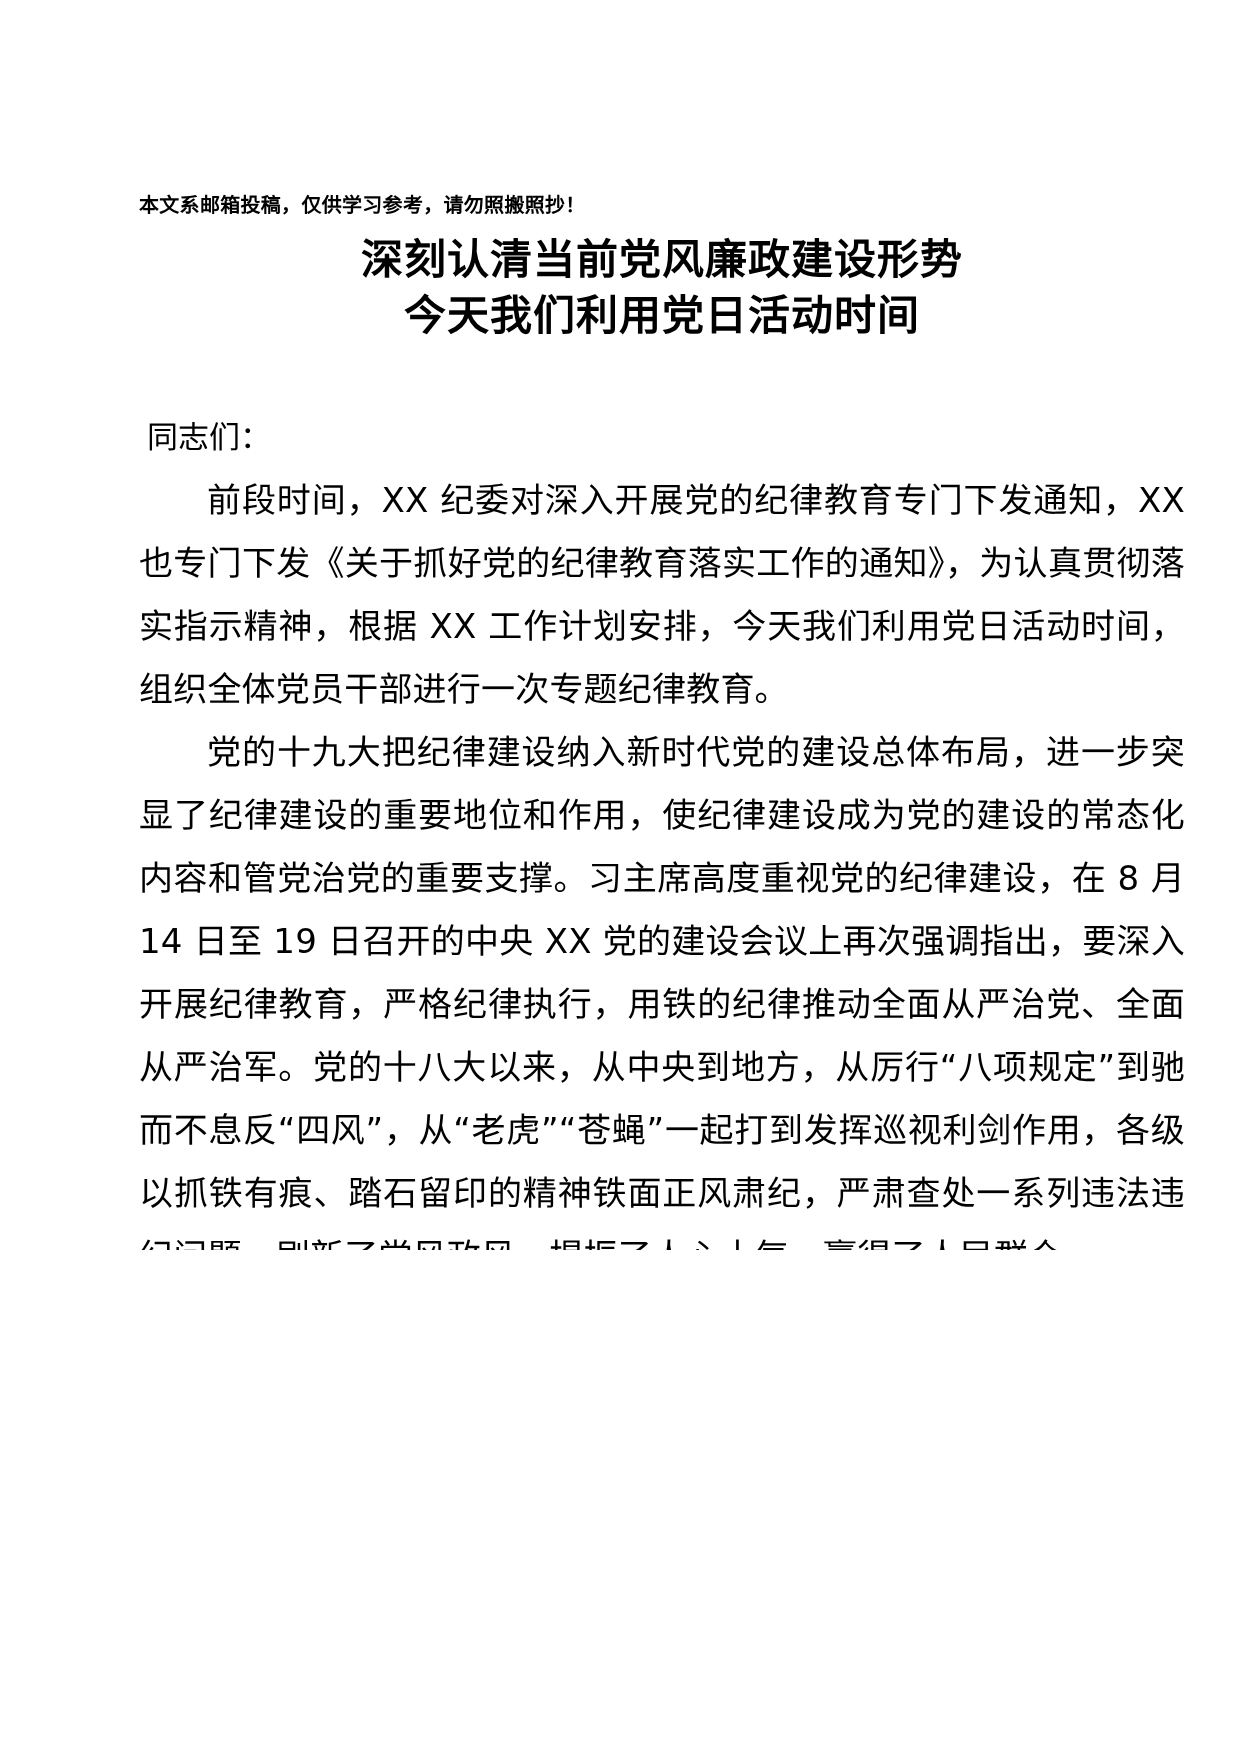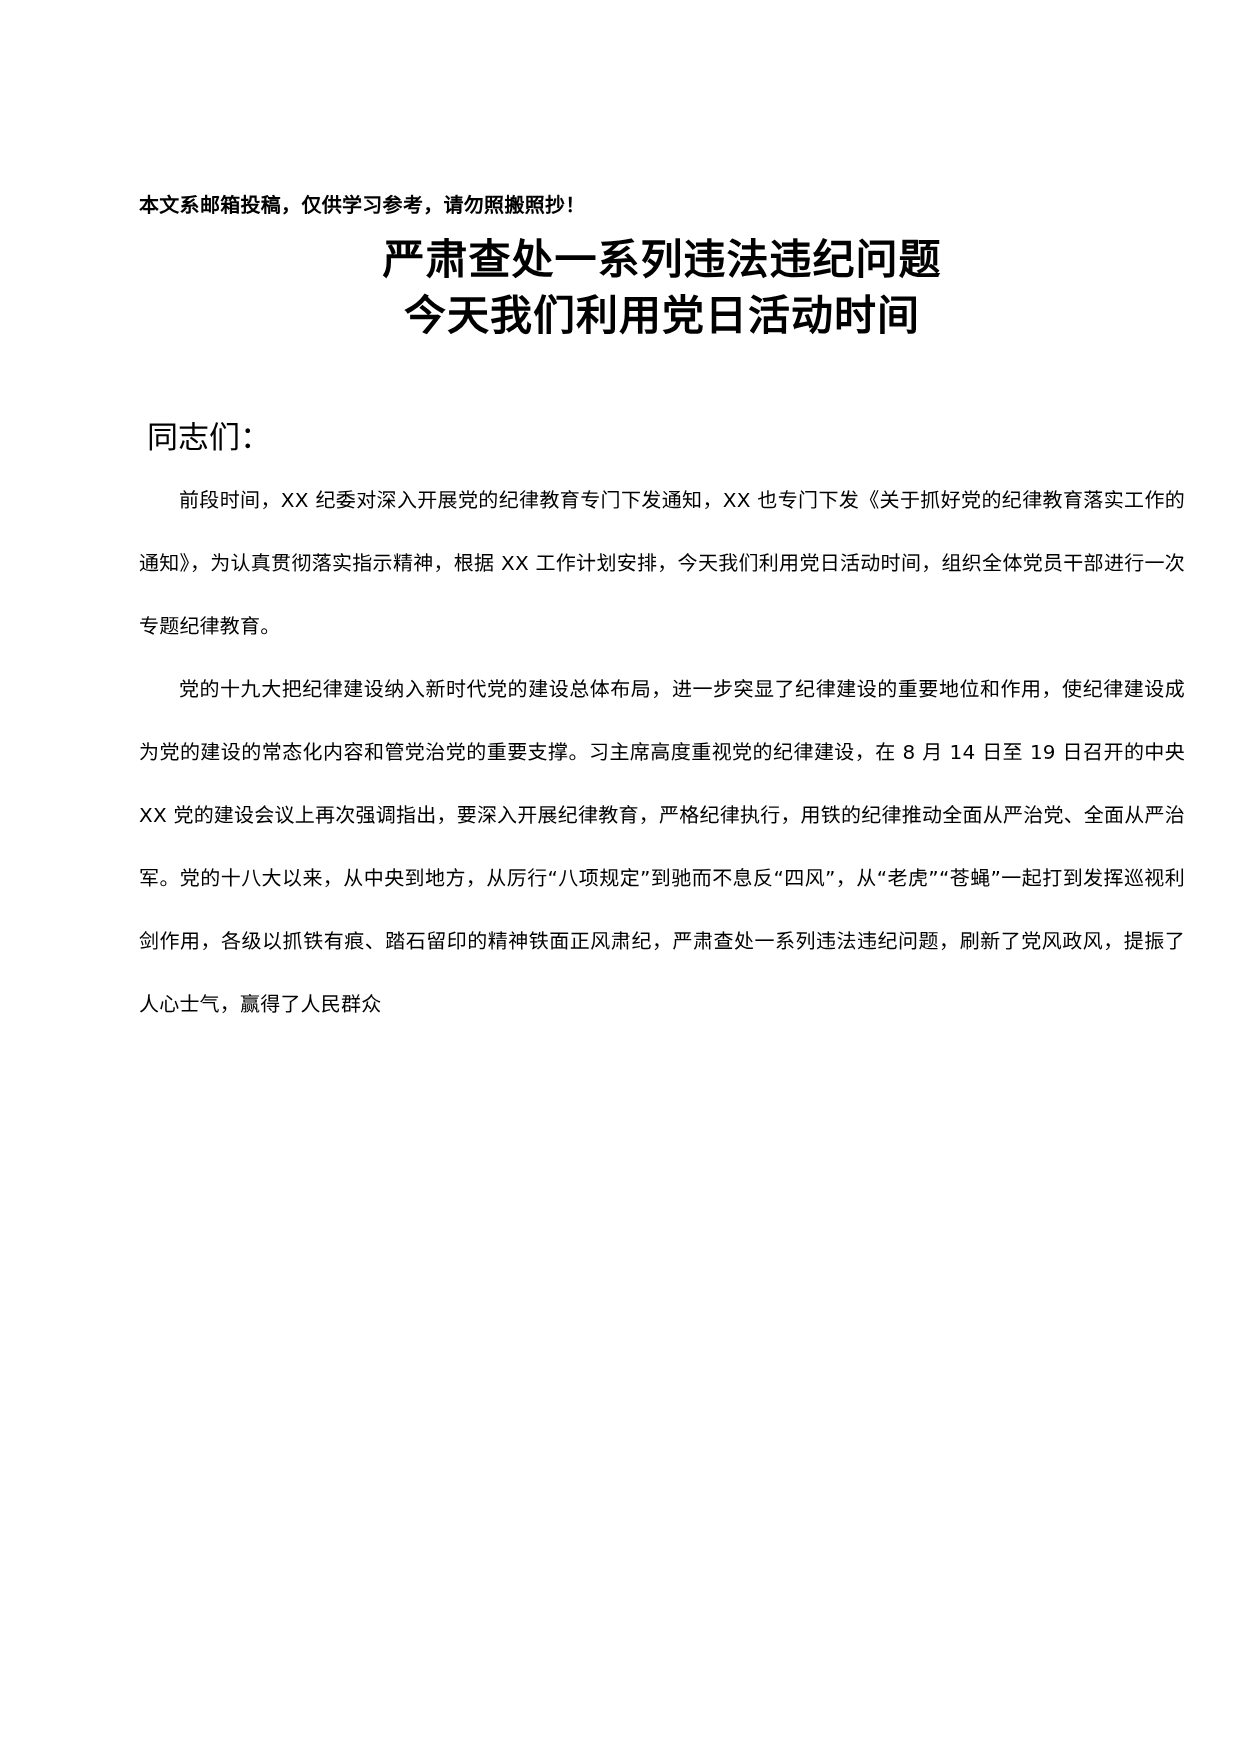--- a/index.html
+++ b/index.html
@@ -42,21 +42,21 @@
   }
   .doc-title .title-line {
     display: block;
     white-space: nowrap;
   }
   .body-block {
     margin-top: 62px;
   }
   p.para {
     margin: 0;
-    font-size: 20px;
+    font-size: 34px;
     line-height: 63px;
     letter-spacing: 0.2px;
     text-align: justify;
     text-justify: inter-ideograph;
     text-align-last: left;
     word-break: break-all;
   }
   p.para.indent {
     text-indent: 2em;
   }
@@ -67,21 +67,21 @@
   }
 </style>
 </head>
 <body>
 
 <div class="page">
 
   <div class="doc-note">本文系邮箱投稿，仅供学习参考，请勿照搬照抄！</div>
 
   <h1 class="doc-title">
-    <span class="title-line">严肃查处一系列违法违纪问题</span>
+    <span class="title-line">深刻认清当前党风廉政建设形势</span>
     <span class="title-line">今天我们利用党日活动时间</span>
   </h1>
 
   <div class="body-block">
 
     <p class="salutation">同志们：</p>
 
     <p class="para indent">前段时间，XX 纪委对深入开展党的纪律教育专门下发通知，XX 也专门下发《关于抓好党的纪律教育落实工作的通知》，为认真贯彻落实指示精神，根据 XX 工作计划安排，今天我们利用党日活动时间，组织全体党员干部进行一次专题纪律教育。</p>
 
     <p class="para indent">党的十九大把纪律建设纳入新时代党的建设总体布局，进一步突显了纪律建设的重要地位和作用，使纪律建设成为党的建设的常态化内容和管党治党的重要支撑。习主席高度重视党的纪律建设，在 8 月 14 日至 19 日召开的中央 XX 党的建设会议上再次强调指出，要深入开展纪律教育，严格纪律执行，用铁的纪律推动全面从严治党、全面从严治军。党的十八大以来，从中央到地方，从厉行“八项规定”到驰而不息反“四风”，从“老虎”“苍蝇”一起打到发挥巡视利剑作用，各级以抓铁有痕、踏石留印的精神铁面正风肃纪，严肃查处一系列违法违纪问题，刷新了党风政风，提振了人心士气，赢得了人民群众</p>

